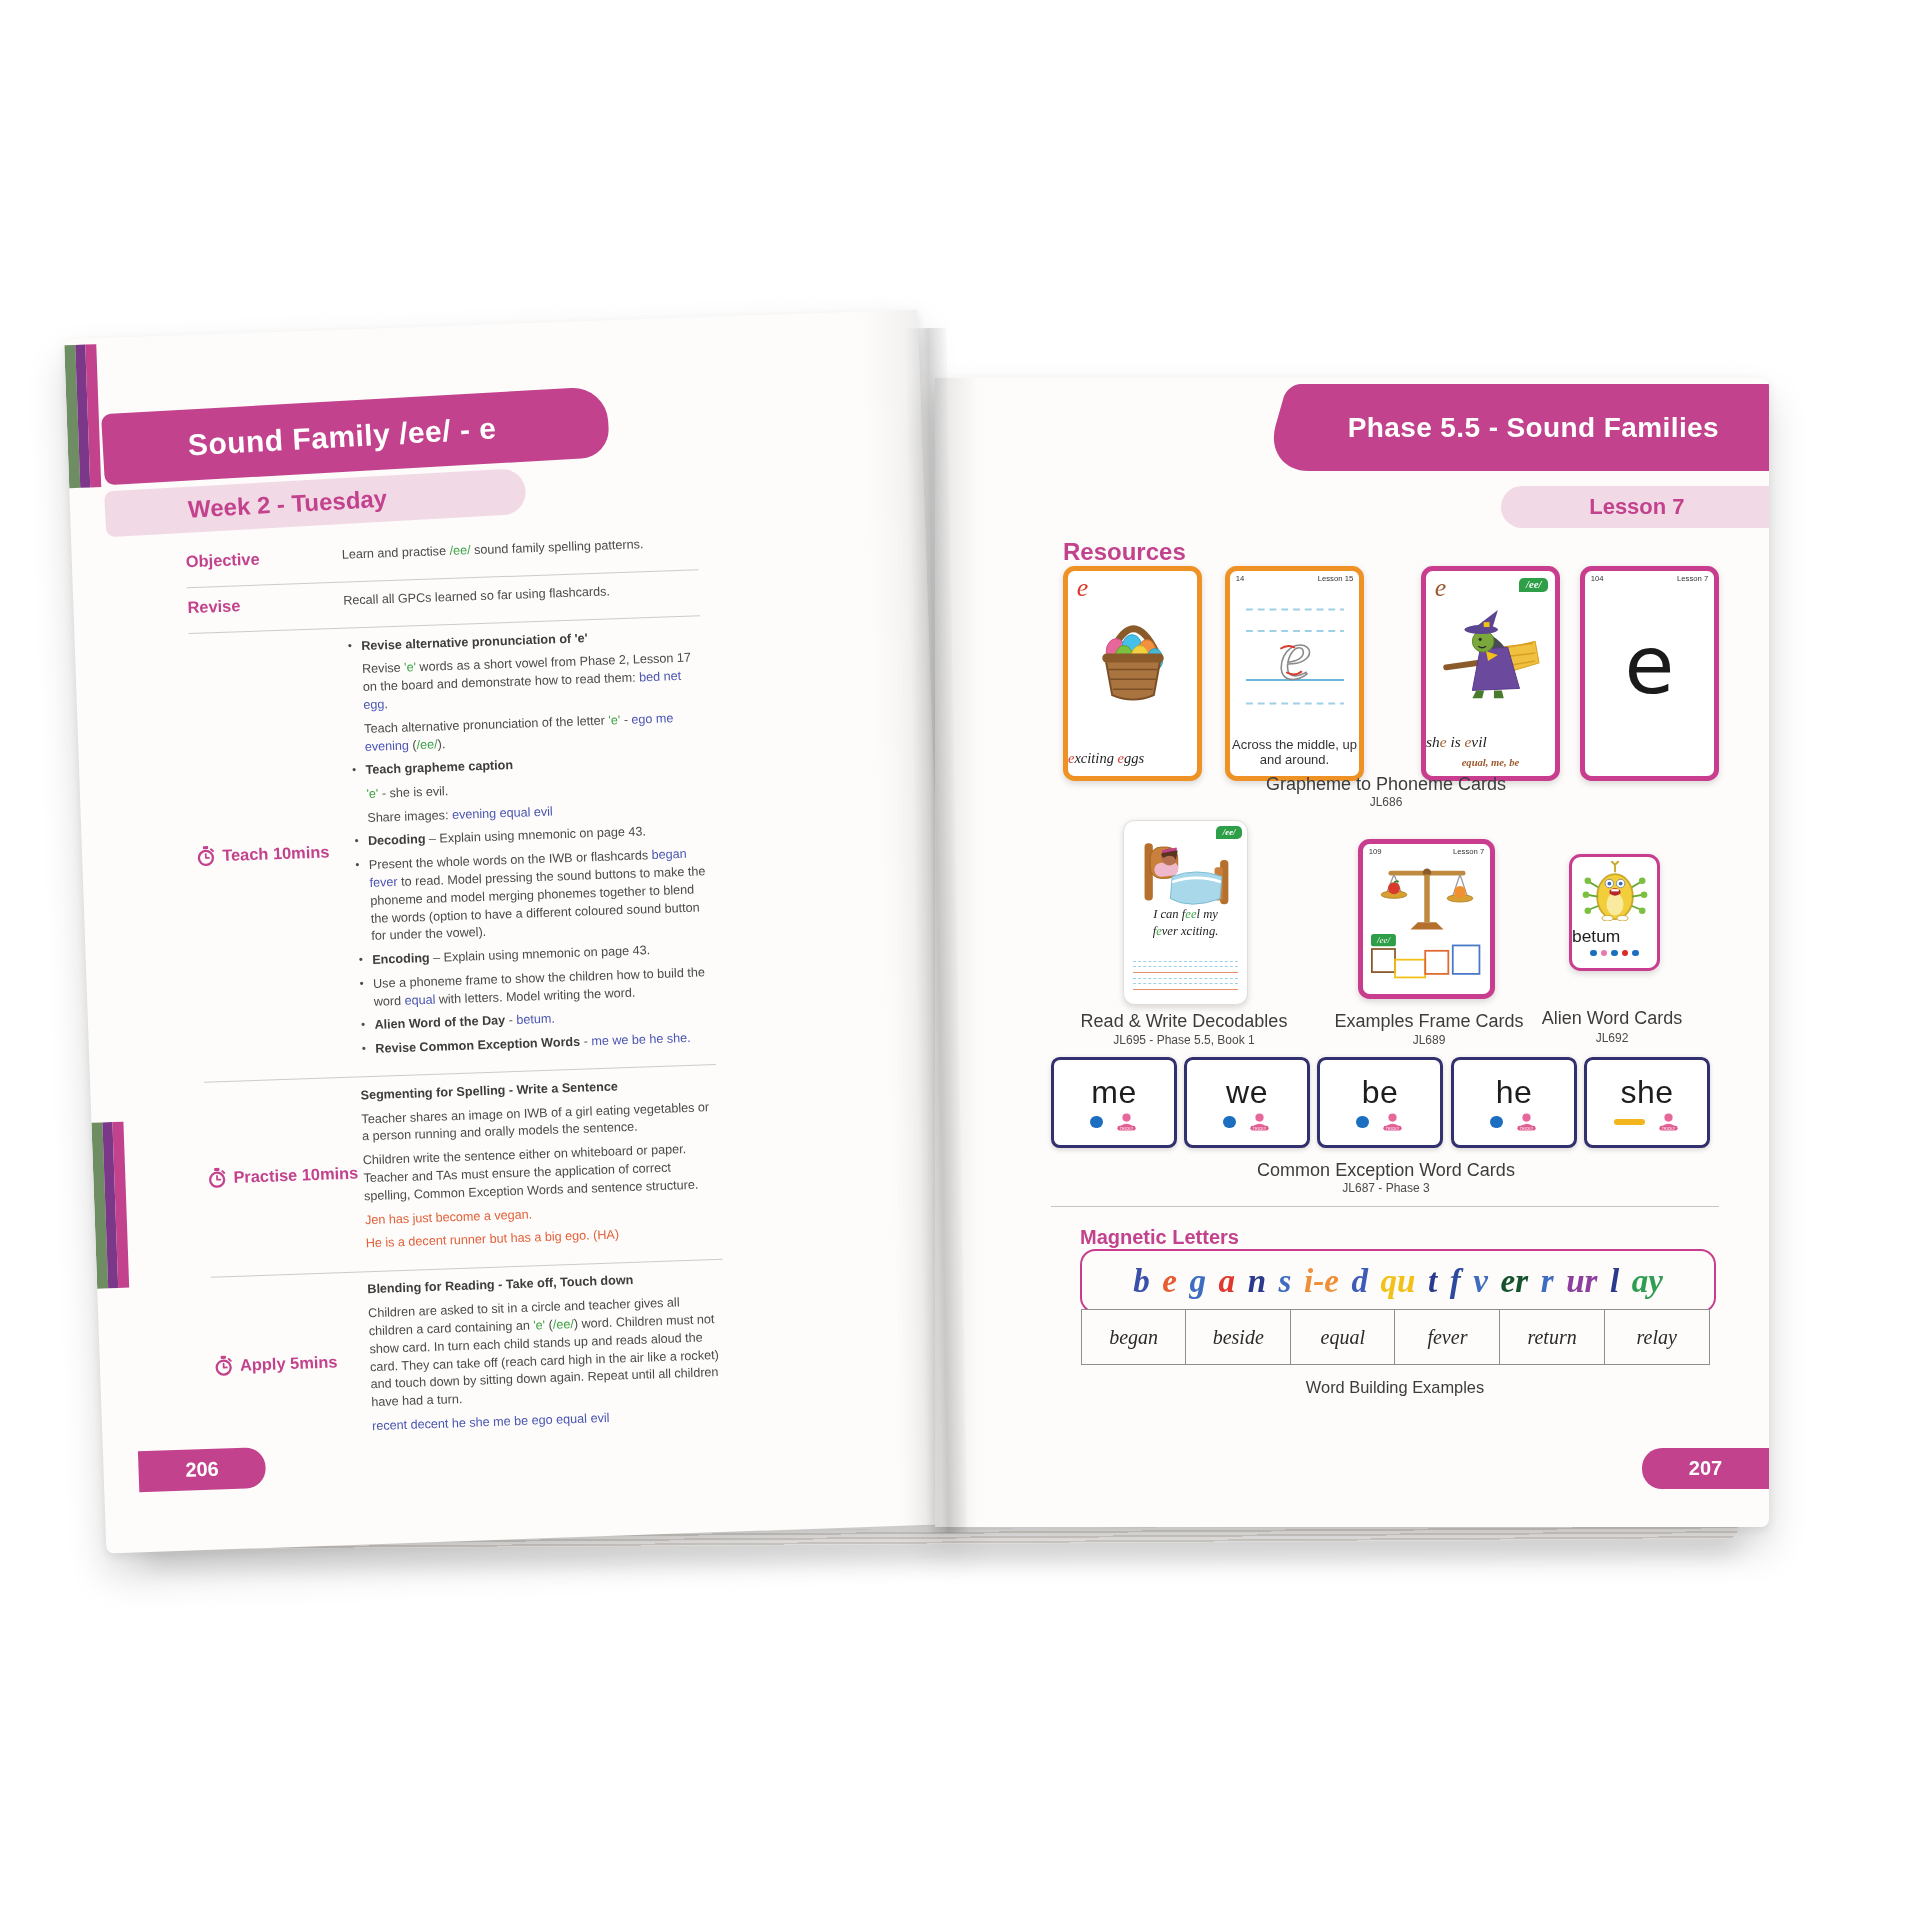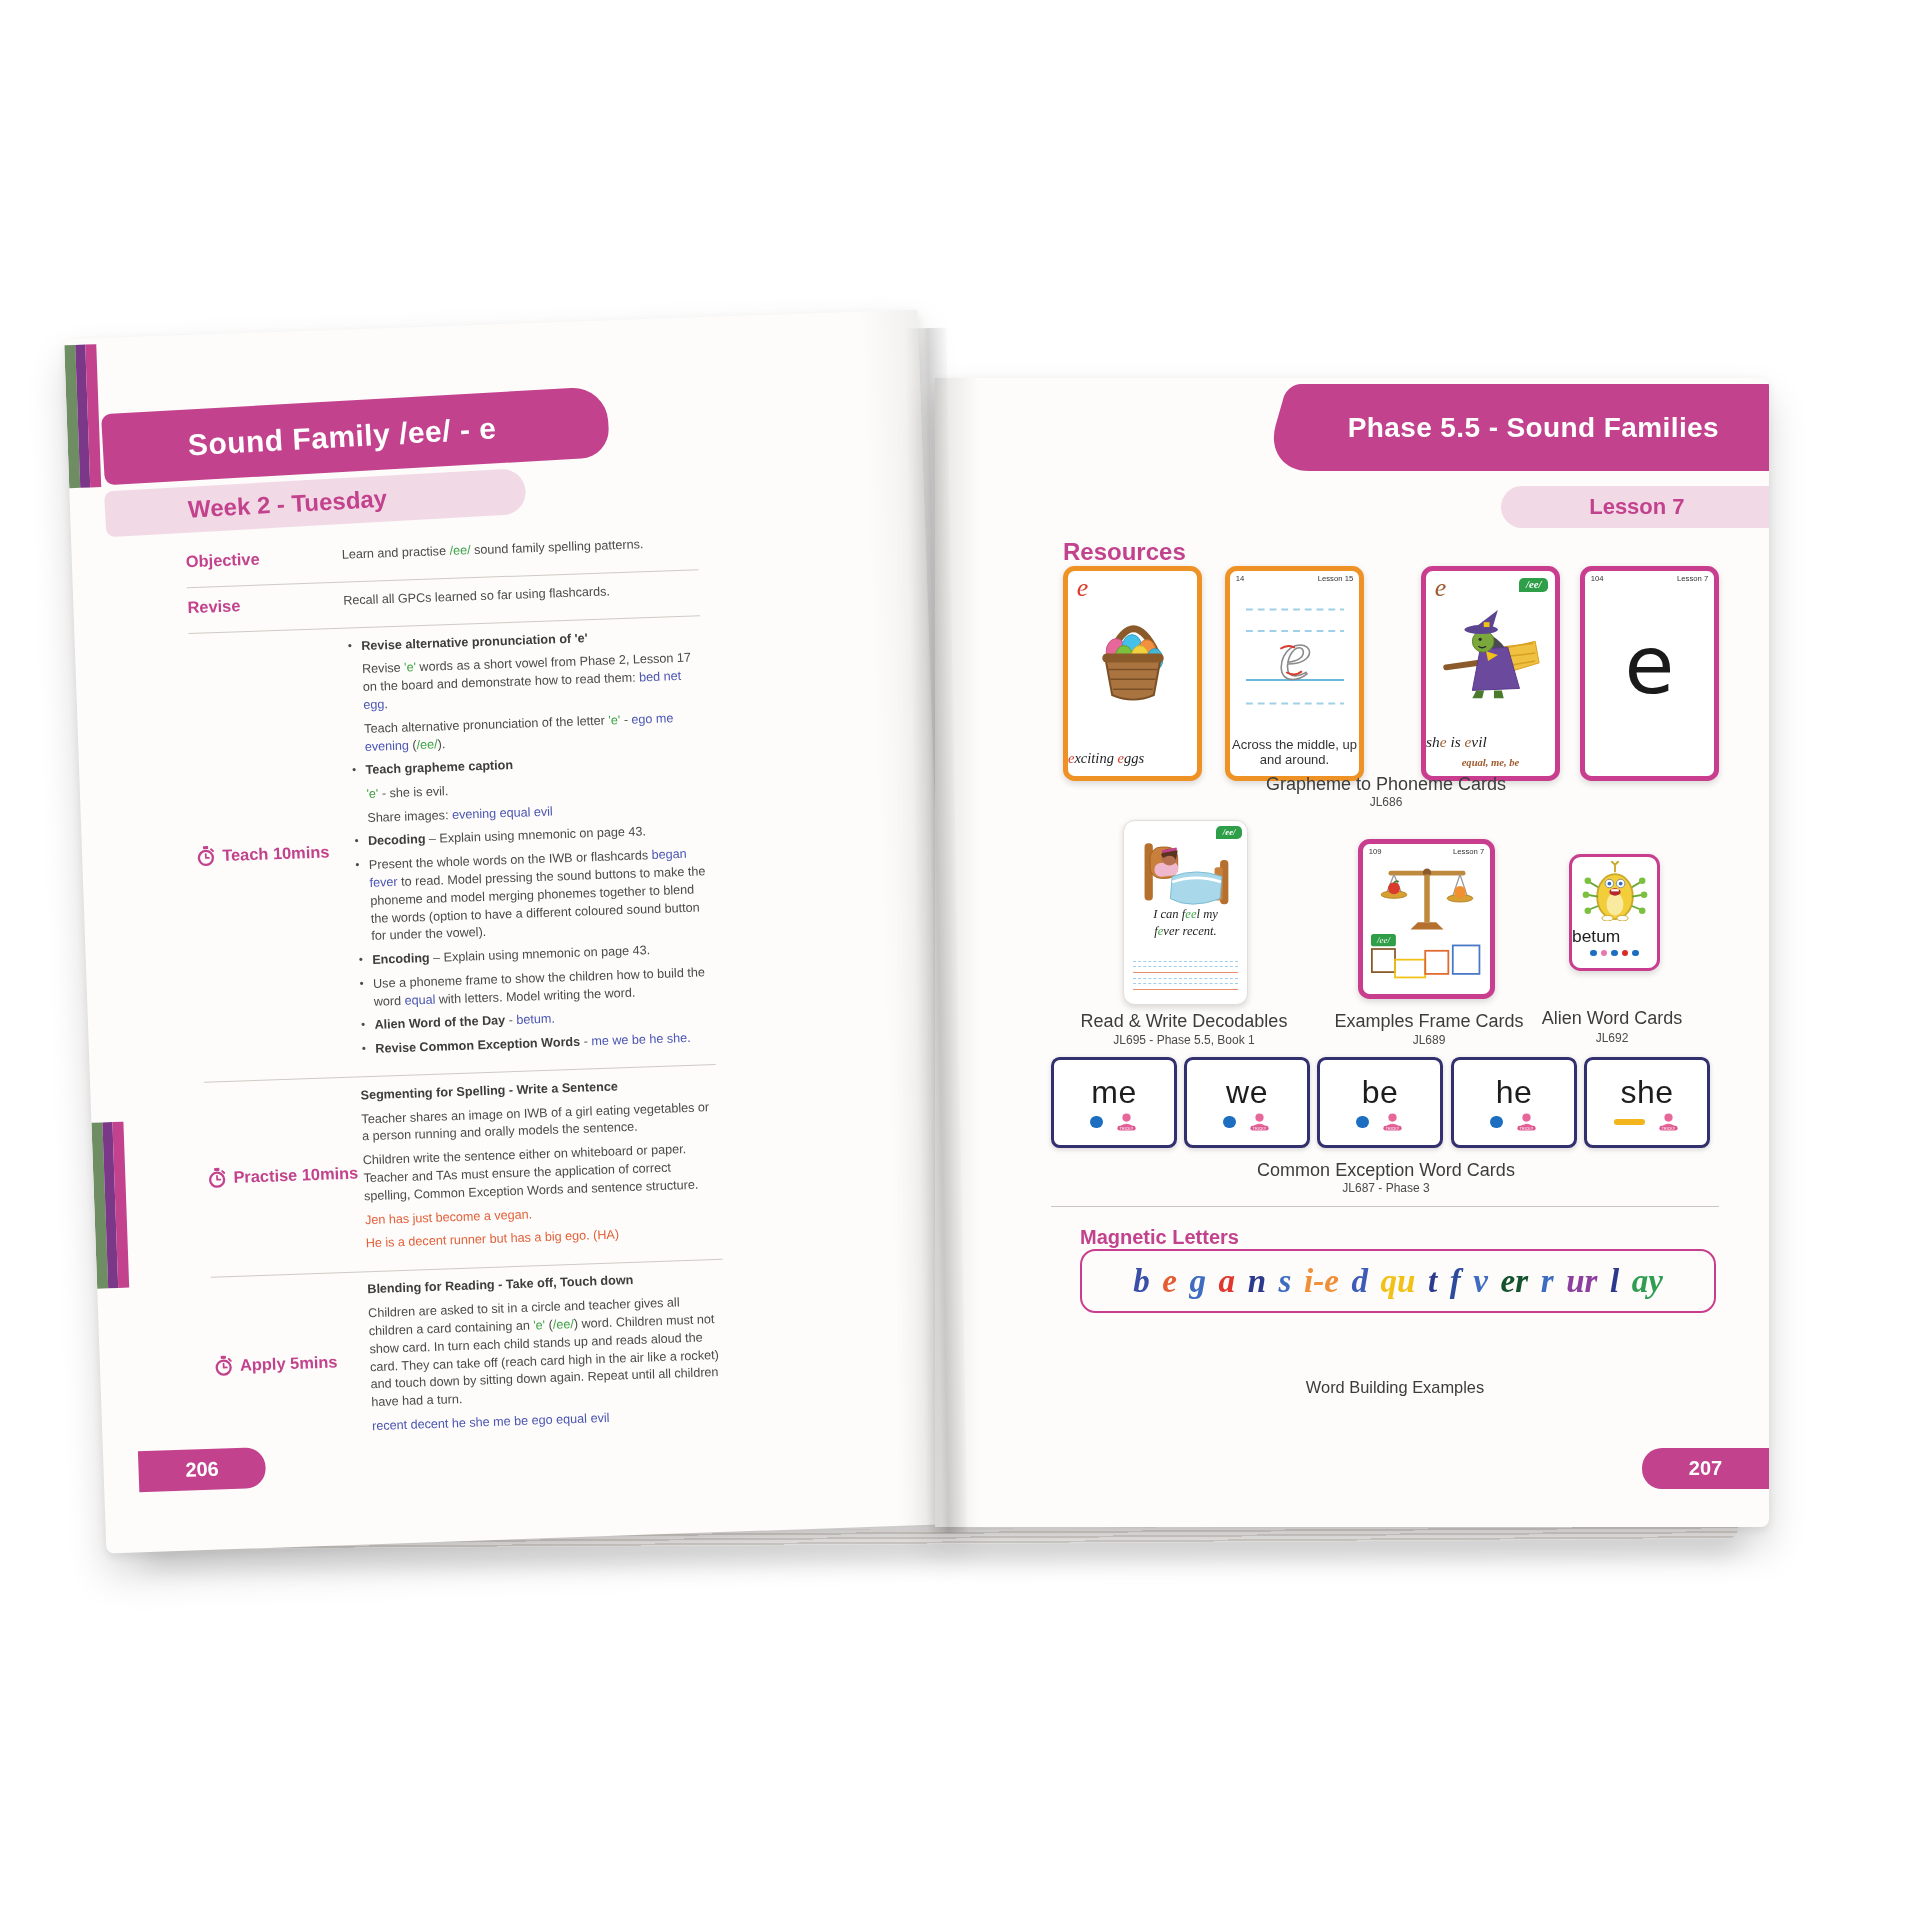--- a/index.html
+++ b/index.html
@@ -302,21 +302,21 @@
       <rect x="86" y="34" width="9" height="36" rx="3" fill="#c8803c"></rect>
       <rect x="20" y="30" width="26" height="15" rx="7" fill="#f0b8cc" transform="rotate(-6 20 30)"></rect>
       <circle cx="37" cy="23" r="9" fill="#b5714f"></circle>
       <path d="M28 20 Q33 10 46 16 L44 26 Q40 18 30 24 Z" fill="#5a3420"></path>
       <path d="M29 17 L45 14" stroke="#c2428d" stroke-width="3"></path>
       <path d="M40 44 Q66 34 94 44 L92 68 Q60 80 38 68 Z" fill="#a8d8ea" stroke="#7ab8d0"></path>
       <path d="M40 50 Q66 41 93 50" stroke="#ffffff" stroke-width="3" fill="none"></path>
     </svg>
     <div class="dec-lines">
       <div class="dec-line"><span class="seg-n">I can f</span><span class="seg-g">ee</span><span class="seg-n">l my</span></div>
-      <div class="dec-line"><span class="seg-n">f</span><span class="seg-g">e</span><span class="seg-n">ver recent.</span></div>
+      <div class="dec-line"><span class="seg-n">f</span><span class="seg-g">e</span><span class="seg-n">ver xciting.</span></div>
     </div>
     <div class="ruled">
       <div class="dash"></div>
         <div class="dash"></div>
         <div class="solid-o"></div>
       <div class="dash"></div>
         <div class="dash"></div>
         <div class="solid-o"></div>
     </div>
   </div>
@@ -466,20 +466,28 @@
       <span class="mag-letter" style="color: rgb(242, 193, 24);">qu</span>
       <span class="mag-letter" style="color: rgb(44, 58, 142);">t</span>
       <span class="mag-letter" style="color: rgb(44, 74, 158);">f</span>
       <span class="mag-letter" style="color: rgb(61, 108, 192);">v</span>
       <span class="mag-letter" style="color: #14532d;">er</span>
       <span class="mag-letter" style="color: rgb(61, 108, 192);">r</span>
       <span class="mag-letter" style="color: rgb(140, 63, 158);">ur</span>
       <span class="mag-letter" style="color: rgb(44, 58, 142);">l</span>
       <span class="mag-letter" style="color: rgb(47, 158, 82);">ay</span>
     </div>
+  <div class="wb-table">
+      <div class="wb-cell">began</div>
+      <div class="wb-cell">beside</div>
+      <div class="wb-cell">equal</div>
+      <div class="wb-cell">fever</div>
+      <div class="wb-cell">return</div>
+      <div class="wb-cell">relay</div>
+    </div>
   <div class="wb-caption">Word Building Examples</div>
 
   <div class="page-tab tab-right">
     <span>207</span>
     </div>
 </div>
 
 <div class="gutter"></div>
 
 

